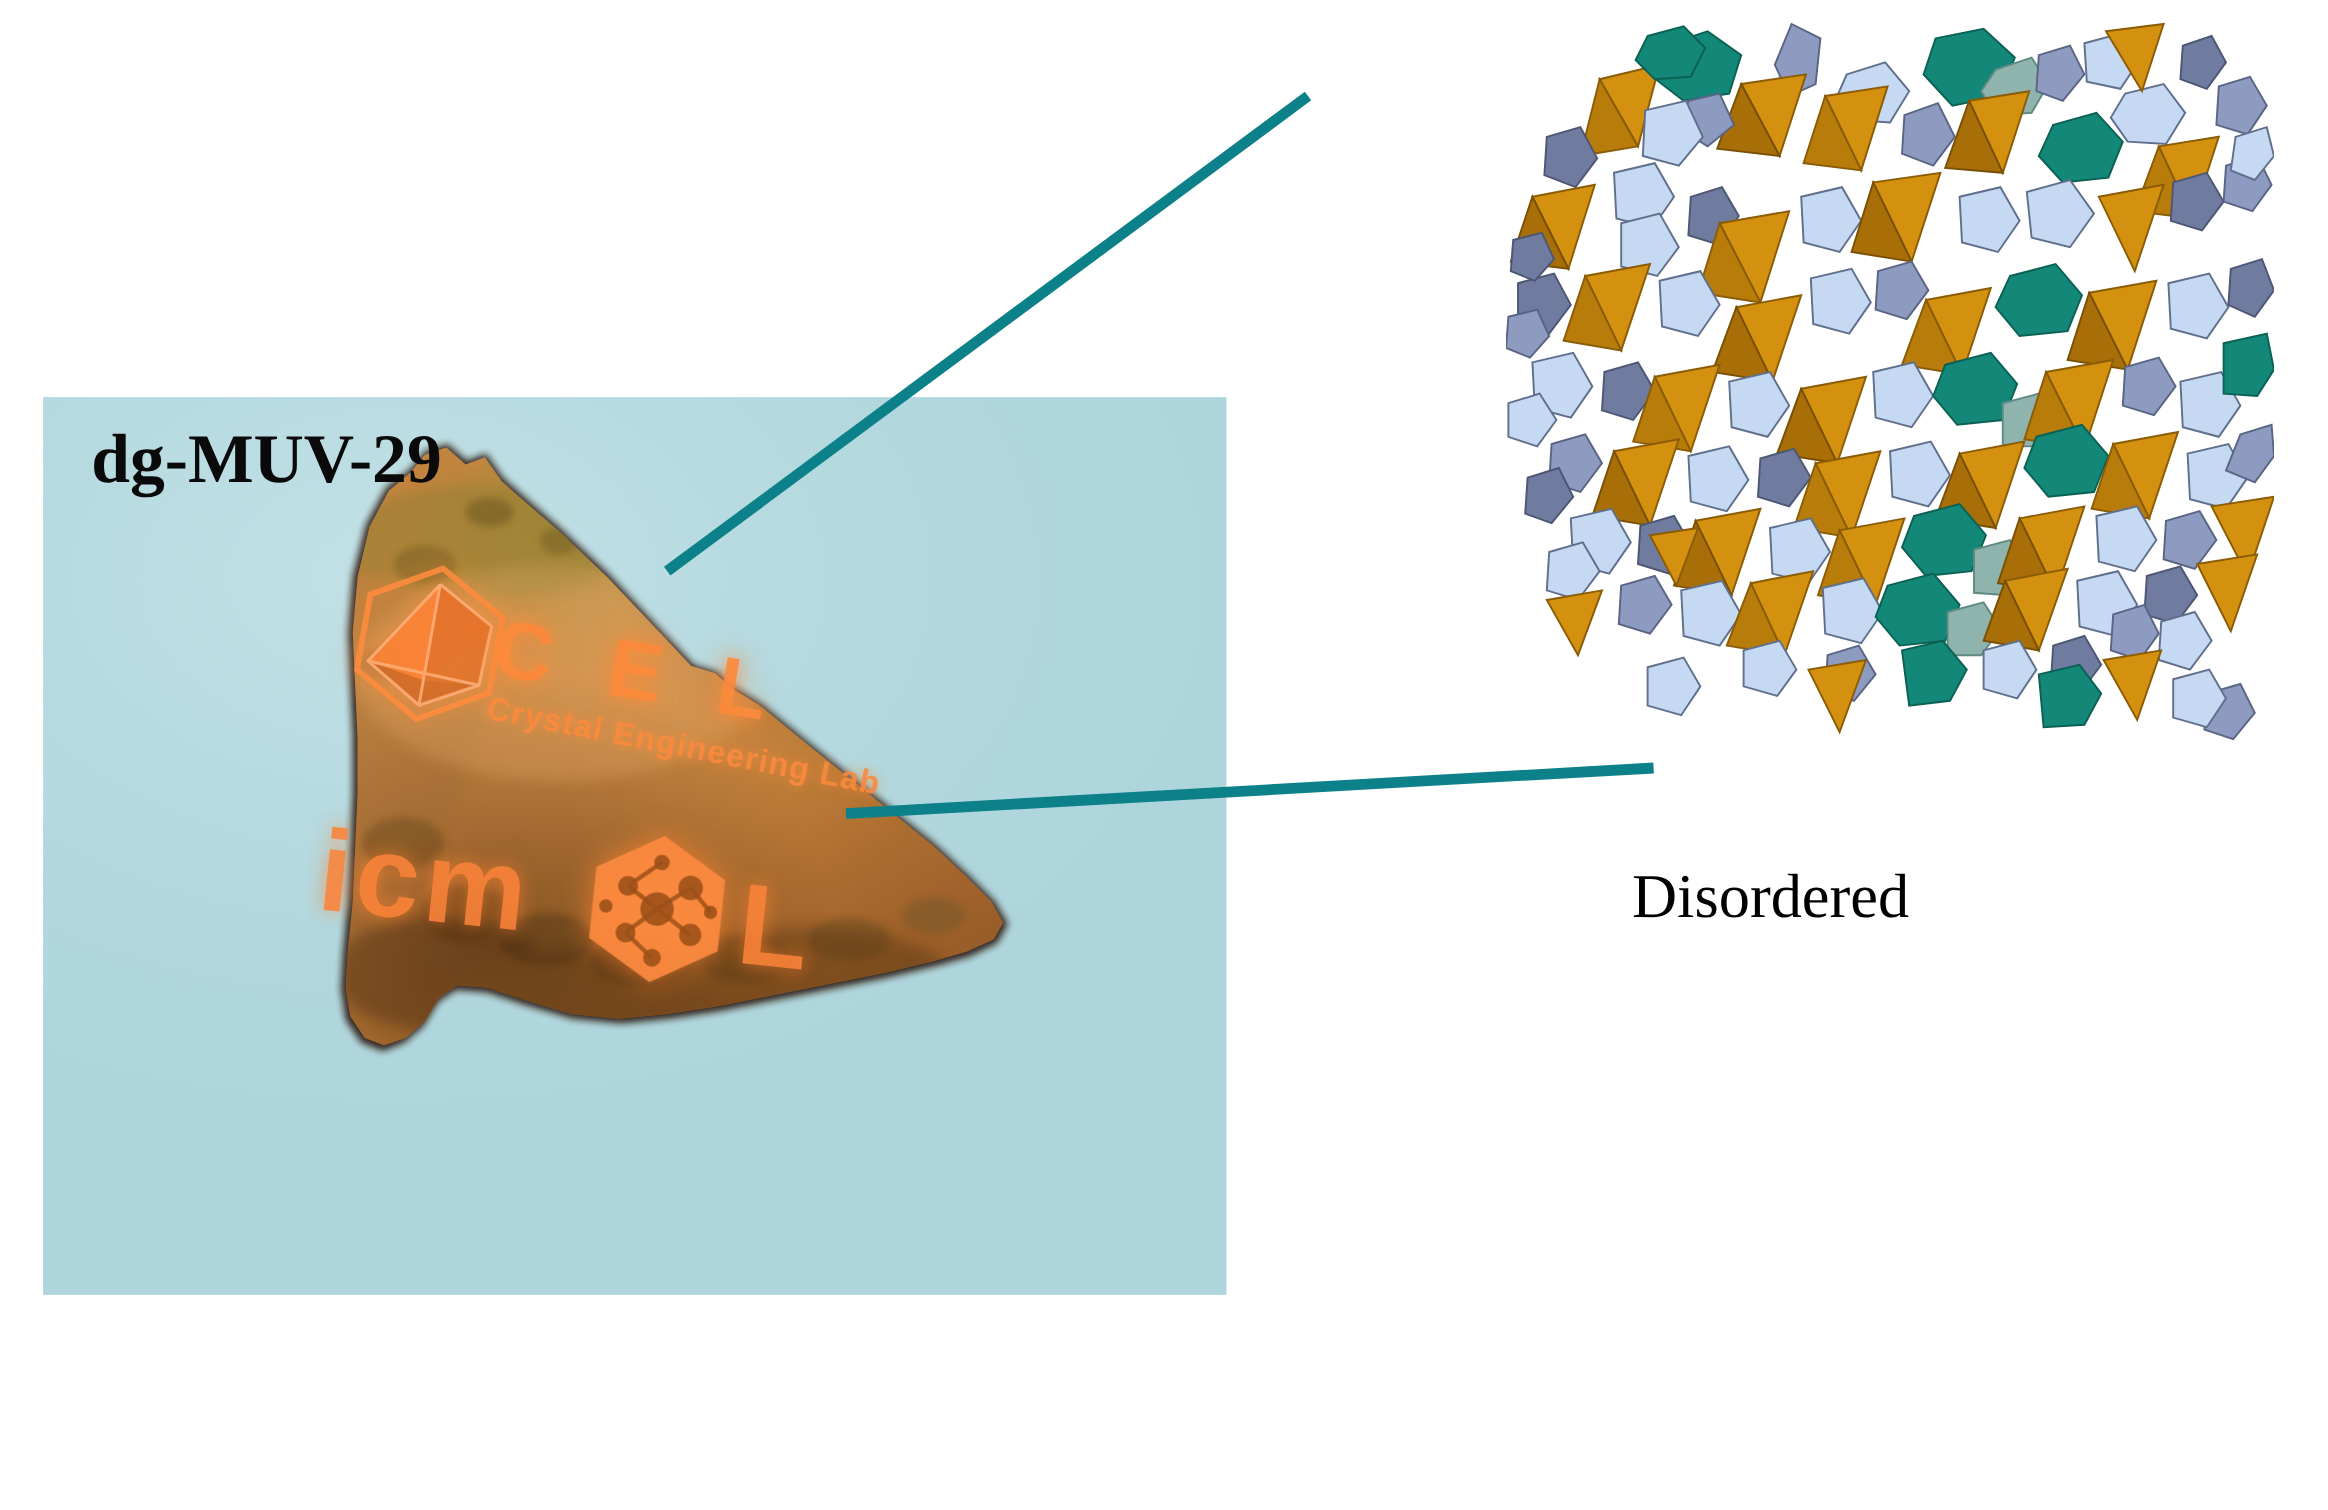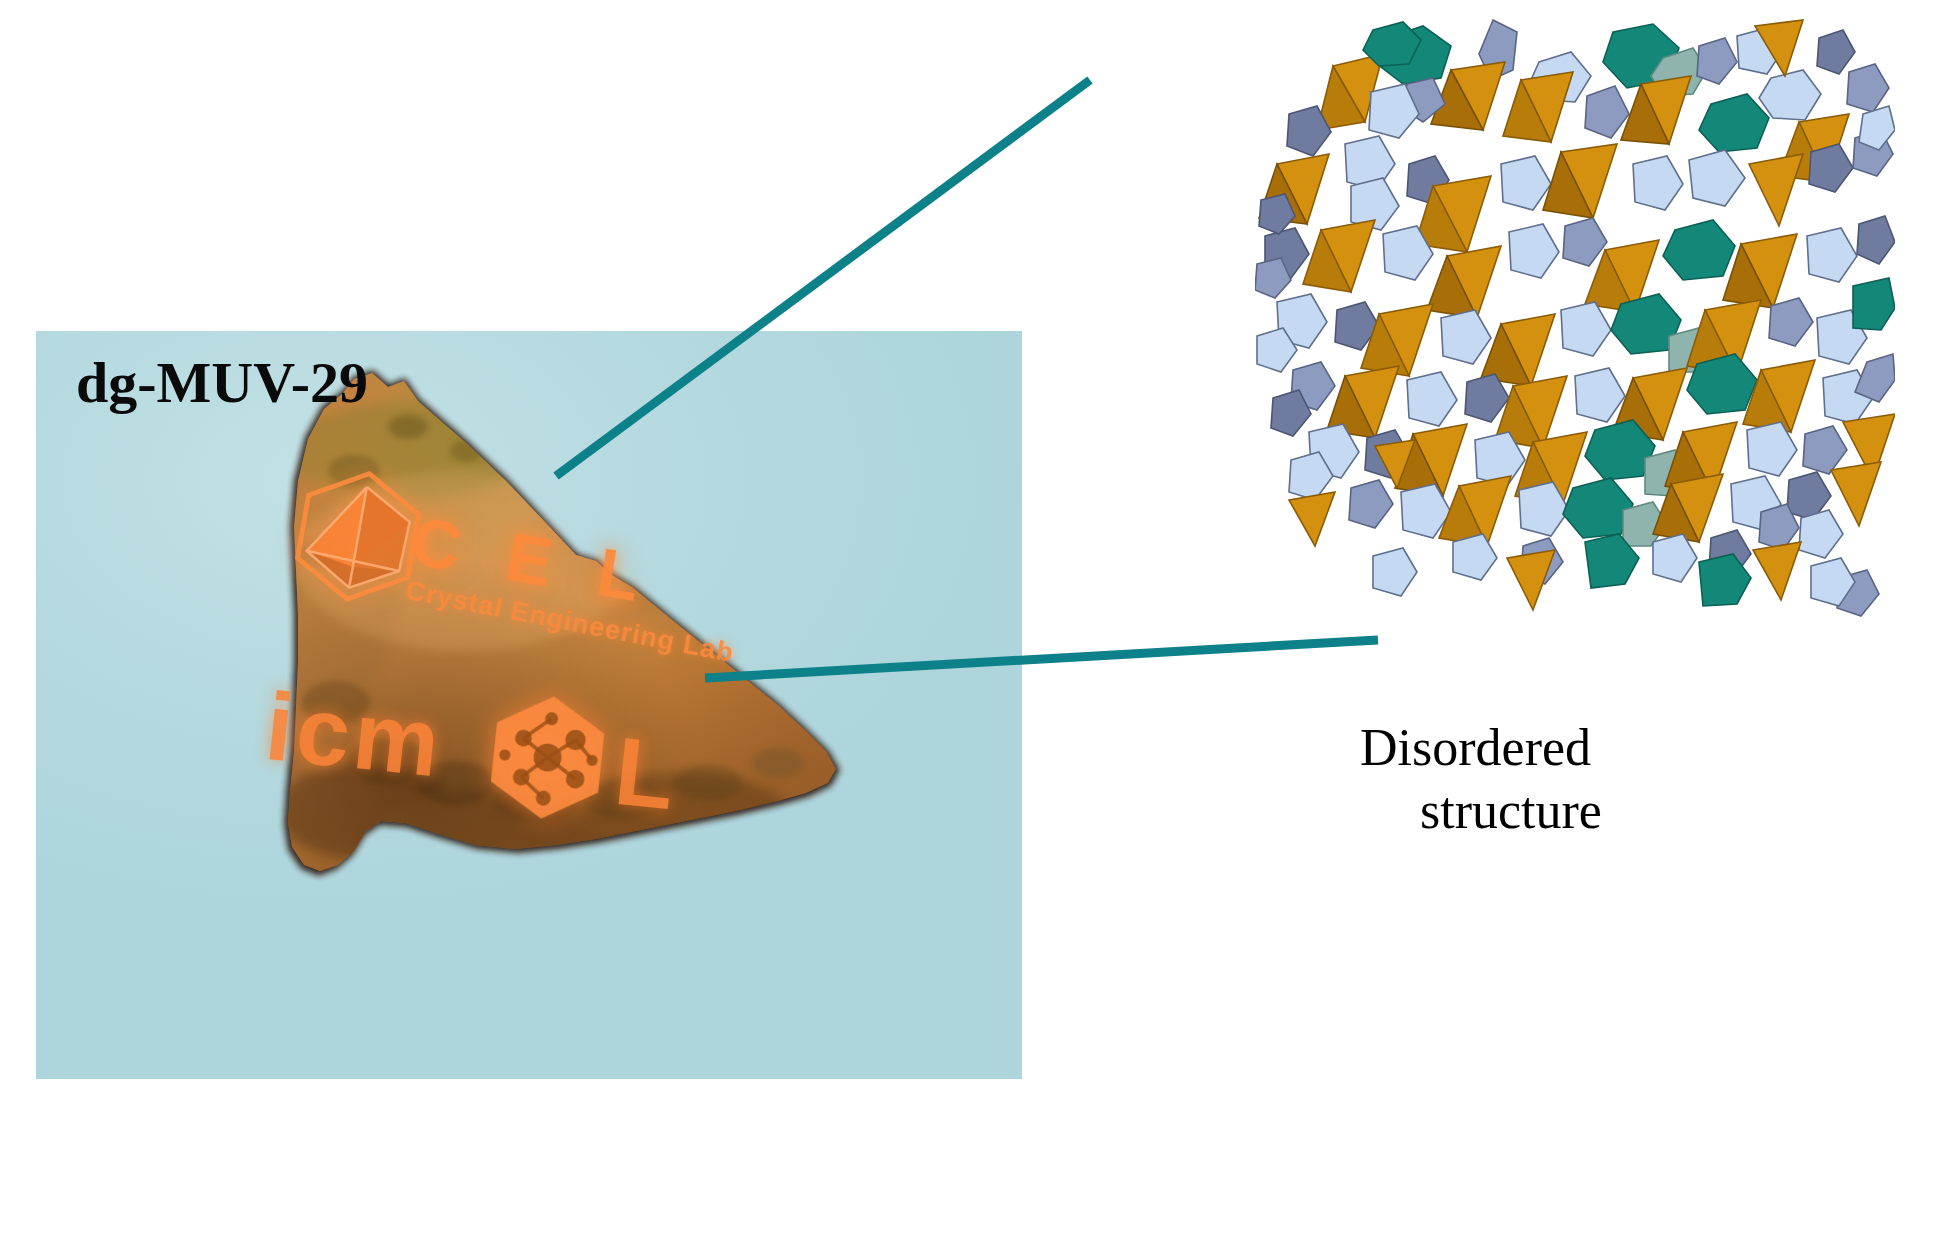--- a/index.html
+++ b/index.html
@@ -220,21 +220,20 @@
       </svg>
       <div class="icmol-l">L</div>
     </div>
 
     <div class="dg-label" style="top:18px;">dg-MUV-29</div>
   </div>
 
 
   <div class="dis-caption">
     <span>Disordered</span>
-    <span class="l2">structure</span>
   </div>
 
   <svg class="connectors" viewBox="0 0 1940 1258">
     <line x1="1090" y1="80" x2="556" y2="476" stroke="#0d8189" stroke-width="9"></line>
     <line x1="1378" y1="640" x2="705" y2="678" stroke="#0d8189" stroke-width="9"></line>
   </svg>
 
   <div class="cluster">
     <svg width="640" height="610" viewBox="0 0 640 610">
       <defs>

